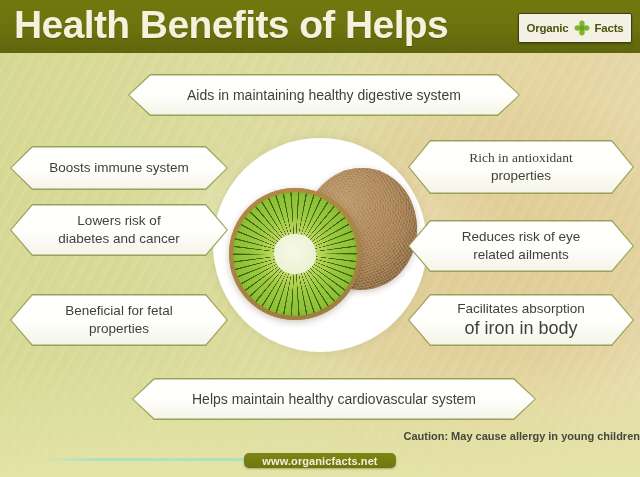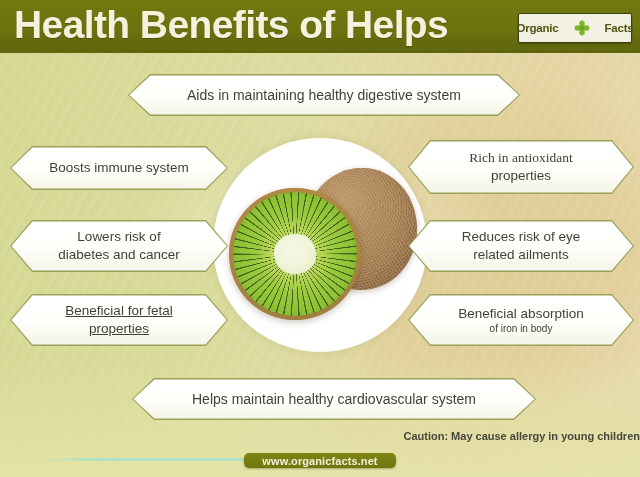--- a/index.html
+++ b/index.html
@@ -88,21 +88,21 @@
     right: 8px;
     top: 13px;
     width: 112px;
     height: 28px;
     background: #f3f1e4;
     border: 1px solid #3c3f16;
     border-radius: 2px;
     display: flex;
     align-items: center;
     justify-content: center;
-    gap: 14px;
+    gap: 4px;
     box-shadow: 0 1px 2px rgba(0,0,0,0.3);
   }
   .logo-word {
     font-size: 11.5px;
     font-weight: bold;
     color: #4e530f;
     letter-spacing: -0.2px;
   }
   .logo-leaf {
     width: 18px;
@@ -300,29 +300,29 @@
       <span class="callout-text" style="font-size:14px;">Aids in maintaining healthy digestive system</span>
     </div>
   </div>
 
   <div class="c-wrap" style="left:10px; top:146px; width:218px; height:44px;">
     <div class="c-inner">
       <span class="callout-text" style="font-size:13.5px;">Boosts immune system</span>
     </div>
   </div>
 
-  <div class="c-wrap" style="left:10px; top:220px; width:218px; height:52px;">
+  <div class="c-wrap" style="left:10px; top:204px; width:218px; height:52px;">
     <div class="c-inner" style="flex-direction:column;">
       <span style="font-size:13.5px;">Lowers risk of</span>
       <span style="font-size:13.5px;">diabetes and cancer</span>
     </div>
   </div>
 
   <div class="c-wrap" style="left:10px; top:294px; width:218px; height:52px;">
-    <div class="c-inner" style="flex-direction:column;text-decoration:underline;">
+    <div class="c-inner" style="flex-direction:column;">
       <span style="font-size:13.5px;">Beneficial for fetal</span>
       <span style="font-size:13.5px;">properties</span>
     </div>
   </div>
 
   <div class="c-wrap" style="left:408px; top:140px; width:226px; height:54px;">
     <div class="c-inner" style="flex-direction:column;">
       <span style="font-size:13.5px;font-family:Liberation Serif, serif;">Rich in antioxidant</span>
       <span style="font-size:13.5px;">properties</span>
     </div>
@@ -330,22 +330,22 @@
 
   <div class="c-wrap" style="left:408px; top:220px; width:226px; height:52px;">
     <div class="c-inner" style="flex-direction:column;">
       <span style="font-size:13.5px;">Reduces risk of eye</span>
       <span style="font-size:13.5px;">related ailments</span>
     </div>
   </div>
 
   <div class="c-wrap" style="left:408px; top:294px; width:226px; height:52px;">
     <div class="c-inner" style="flex-direction:column;">
-      <span style="font-size:13.5px;">Beneficial absorption</span>
-      <span style="font-size:10px;">of iron in body</span>
+      <span style="font-size:13.5px;">Facilitates absorption</span>
+      <span style="font-size:18px;">of iron in body</span>
     </div>
   </div>
 
   <div class="c-wrap" style="left:132px; top:378px; width:404px; height:42px;">
     <div class="c-inner">
       <span class="callout-text" style="font-size:14px;">Helps maintain healthy cardiovascular system</span>
     </div>
   </div>
 
   <div class="caution">Caution: May cause allergy in young children</div>

